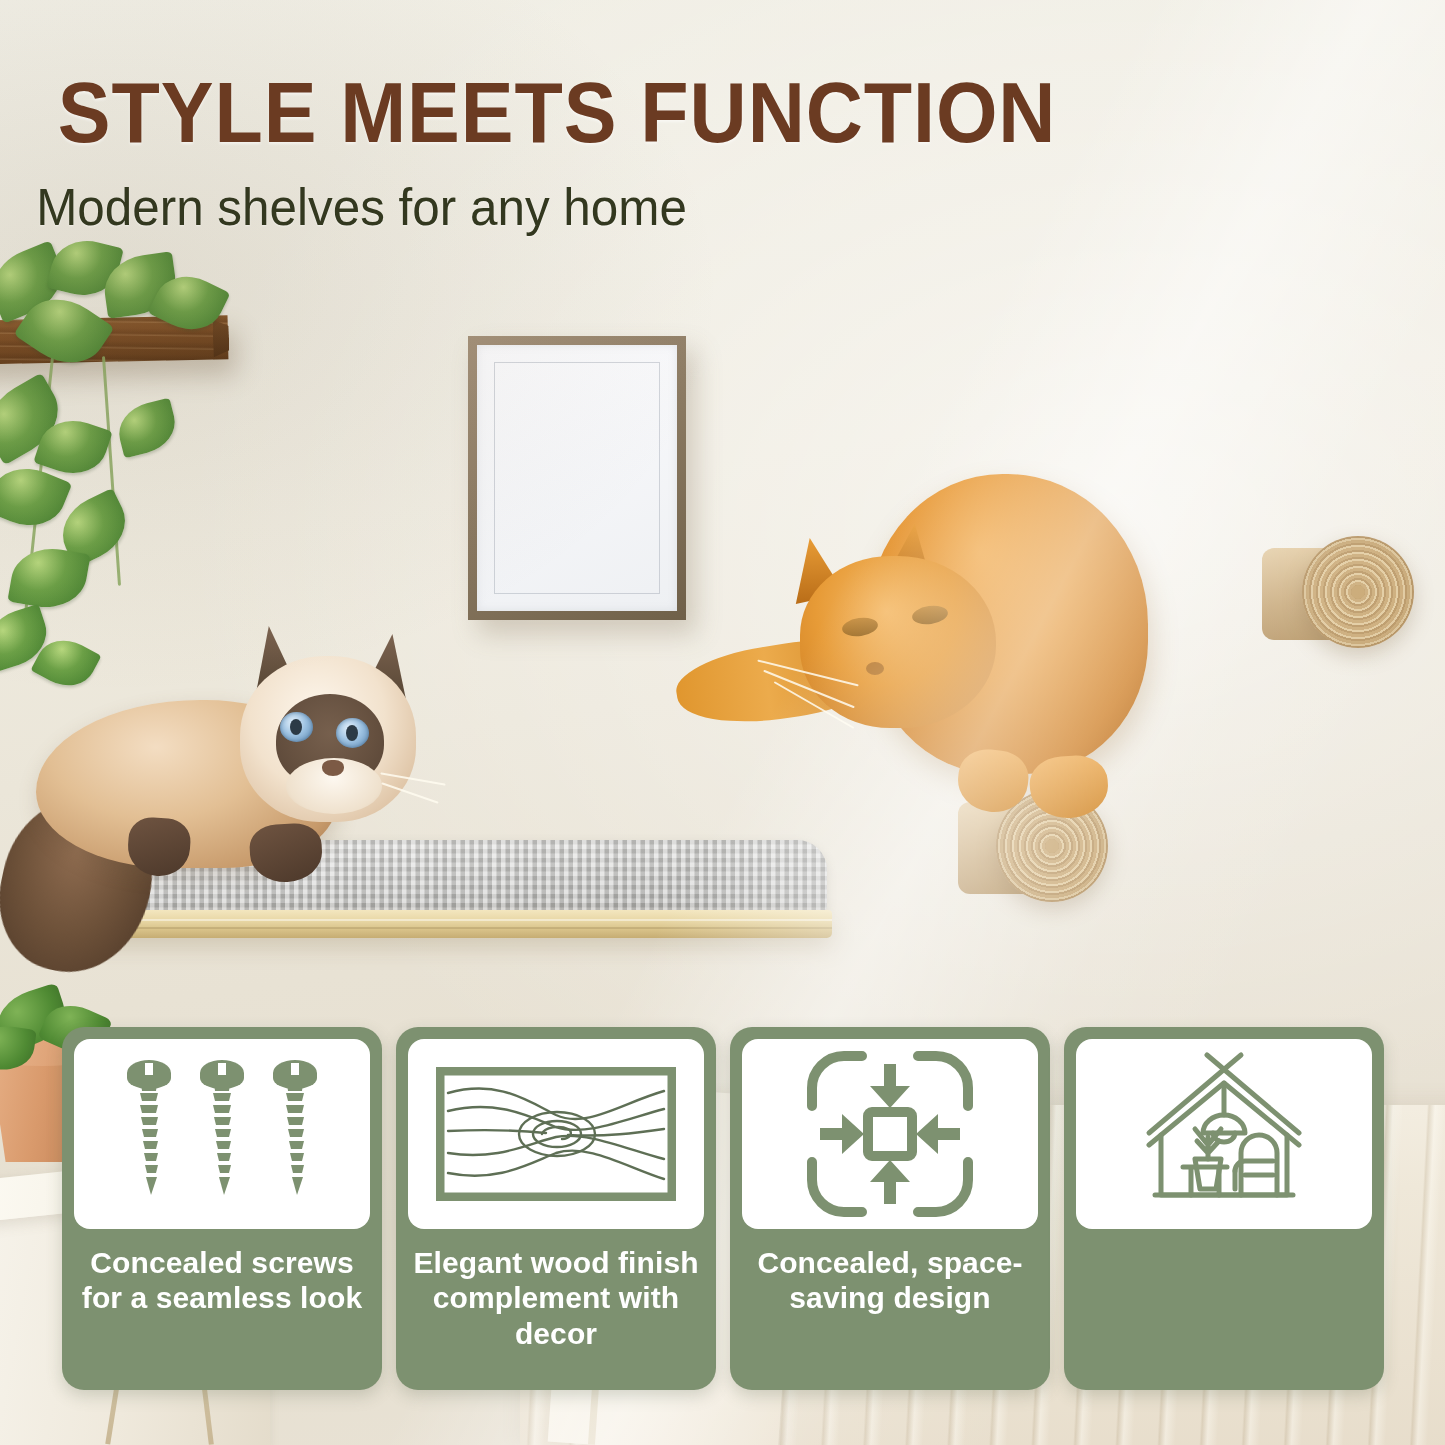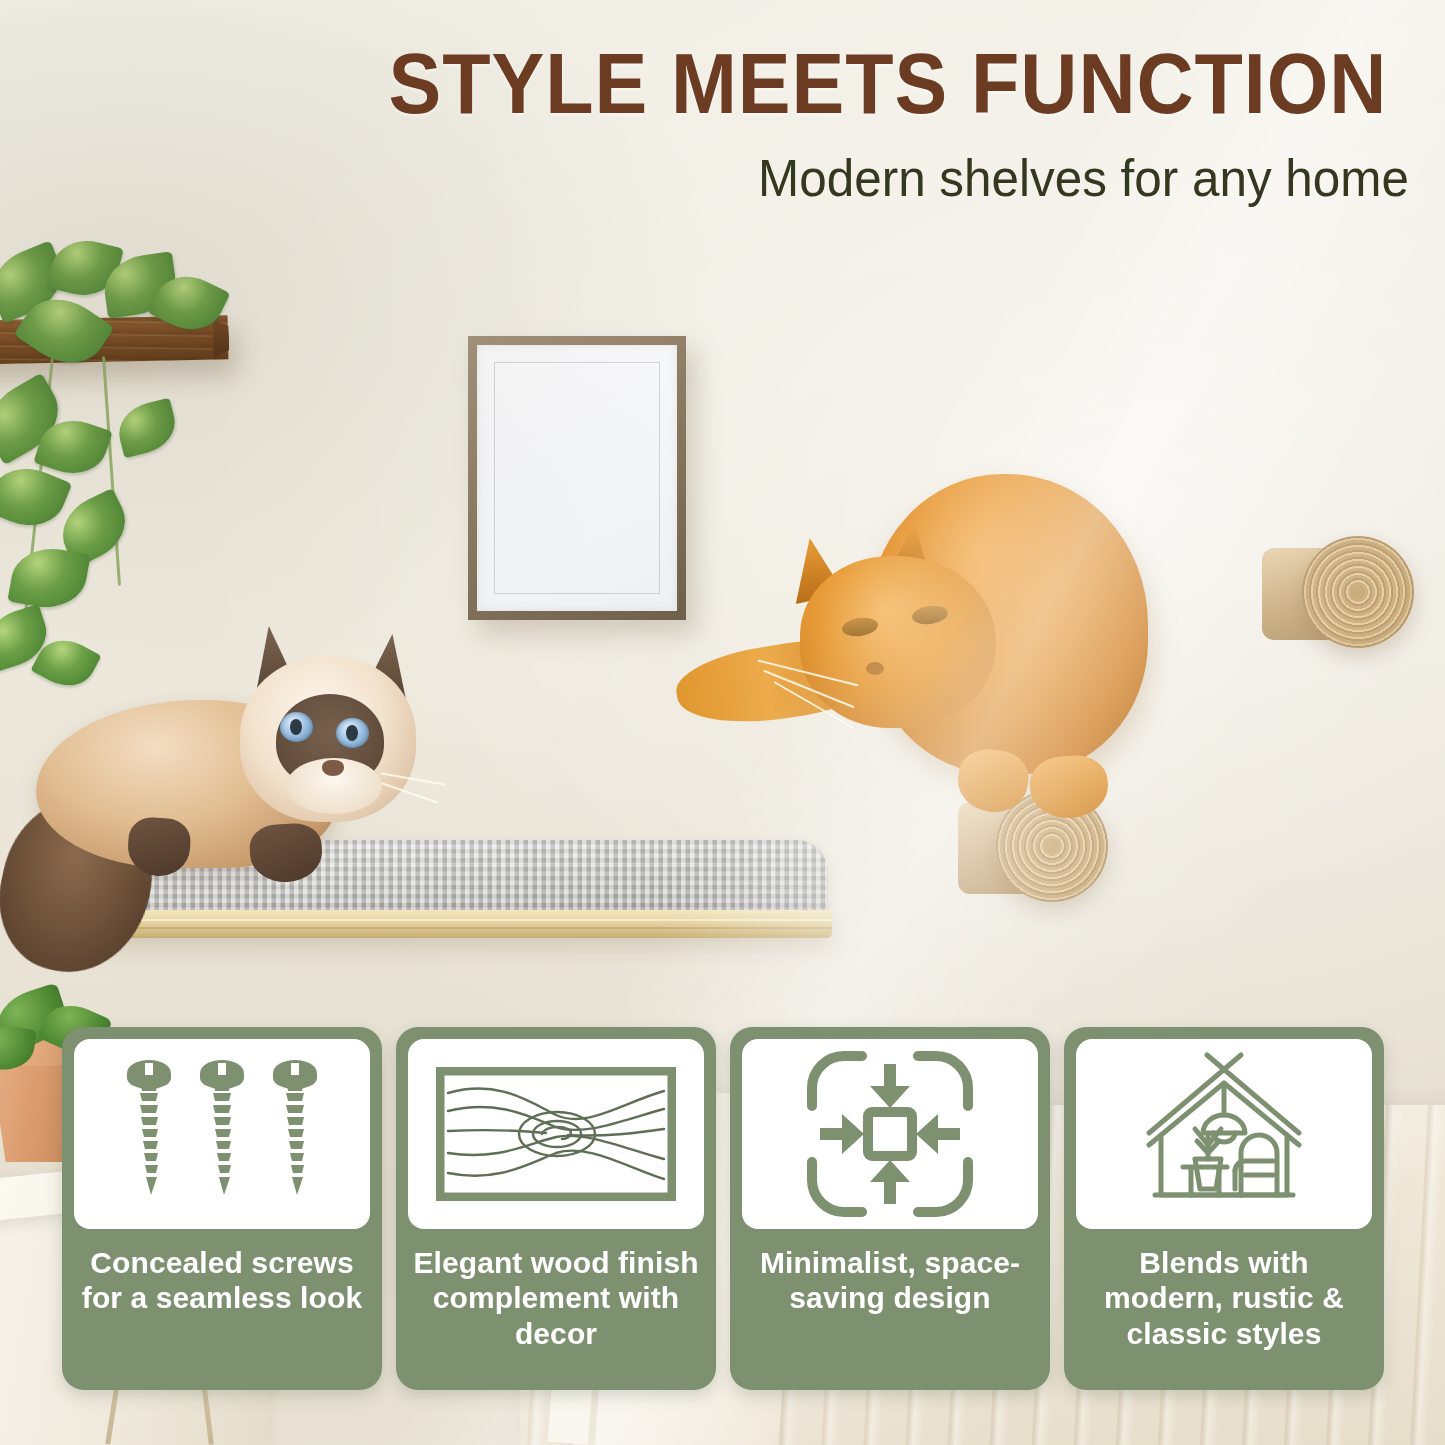--- a/index.html
+++ b/index.html
@@ -15,21 +15,21 @@
   }
 
   
   .wall-glow{position:absolute;inset:0;
     background:
       linear-gradient(118deg, rgba(255,255,255,0) 52%, rgba(255,255,255,.46) 62%, rgba(255,255,255,.10) 72%, rgba(255,255,255,0) 80%),
       radial-gradient(60% 40% at 8% 20%, rgba(120,104,78,.13) 0%, rgba(120,104,78,0) 70%);
     pointer-events:none;}
 
   
-  .header{position:absolute;left:0;right:0;top:40px;text-align:right;}
+  .header{position:absolute;left:0;right:0;top:69px;text-align:left;}
   .title{
     font-family:"Liberation Sans", sans-serif;
     font-weight:700;font-size:86px;letter-spacing:1px;
     color:#6b3b22;line-height:1;
     transform:scaleX(.92);
     text-shadow:0 2px 3px rgba(255,255,255,.55);
     white-space:nowrap;
   }
   .subtitle{
     margin-top:22px;
@@ -397,21 +397,21 @@
             <rect x="64" y="64" width="44" height="44" rx="4" stroke="#7d9170" stroke-width="10" fill="#fff"></rect>
             <g fill="#7d9170">
               <path d="M80 16 h12 v22 h14 l-20 22 l-20 -22 h14 z"></path>
               <path d="M80 156 h12 v-22 h14 l-20 -22 l-20 22 h14 z"></path>
               <path d="M16 80 v12 h22 v14 l22 -20 l-22 -20 v14 z"></path>
               <path d="M156 80 v12 h-22 v14 l-22 -20 l22 -20 v14 z"></path>
             </g>
           </svg>
         </span>
       </div>
-      <div class="card-label">Minimalist, space-saving design</div>
+      <div class="card-label">Concealed, space-saving design</div>
     </div>
 
     <div class="card">
       <div class="icon-box">
         <span>
           <svg width="190" height="170" viewBox="0 0 190 170" fill="none">
             <g stroke="#7d9170" stroke-width="5" fill="none" stroke-linecap="round" stroke-linejoin="round">
 
               <path d="M20 84 L112 6"></path>
               <path d="M170 84 L78 6"></path>
@@ -429,18 +429,17 @@
               <path d="M79 110 V88 M79 96 L66 80 M79 96 L92 80 M79 104 L68 92 M79 104 L90 92"></path>
               <path d="M54 118 h44 M62 118 V146 M90 118 V146"></path>
 
               <path d="M112 146 V104 a18 18 0 0 1 36 0 V146"></path>
               <path d="M106 122 a10 10 0 0 1 10 -10 h28"></path>
               <path d="M106 122 V140 M116 126 h28"></path>
             </g>
           </svg>
         </span>
       </div>
-      <div class="card-label">Blends with modern, rustic &amp; classic styles</div>
     </div>
 
   </div>
 
 </div>
 
 </body></html>

